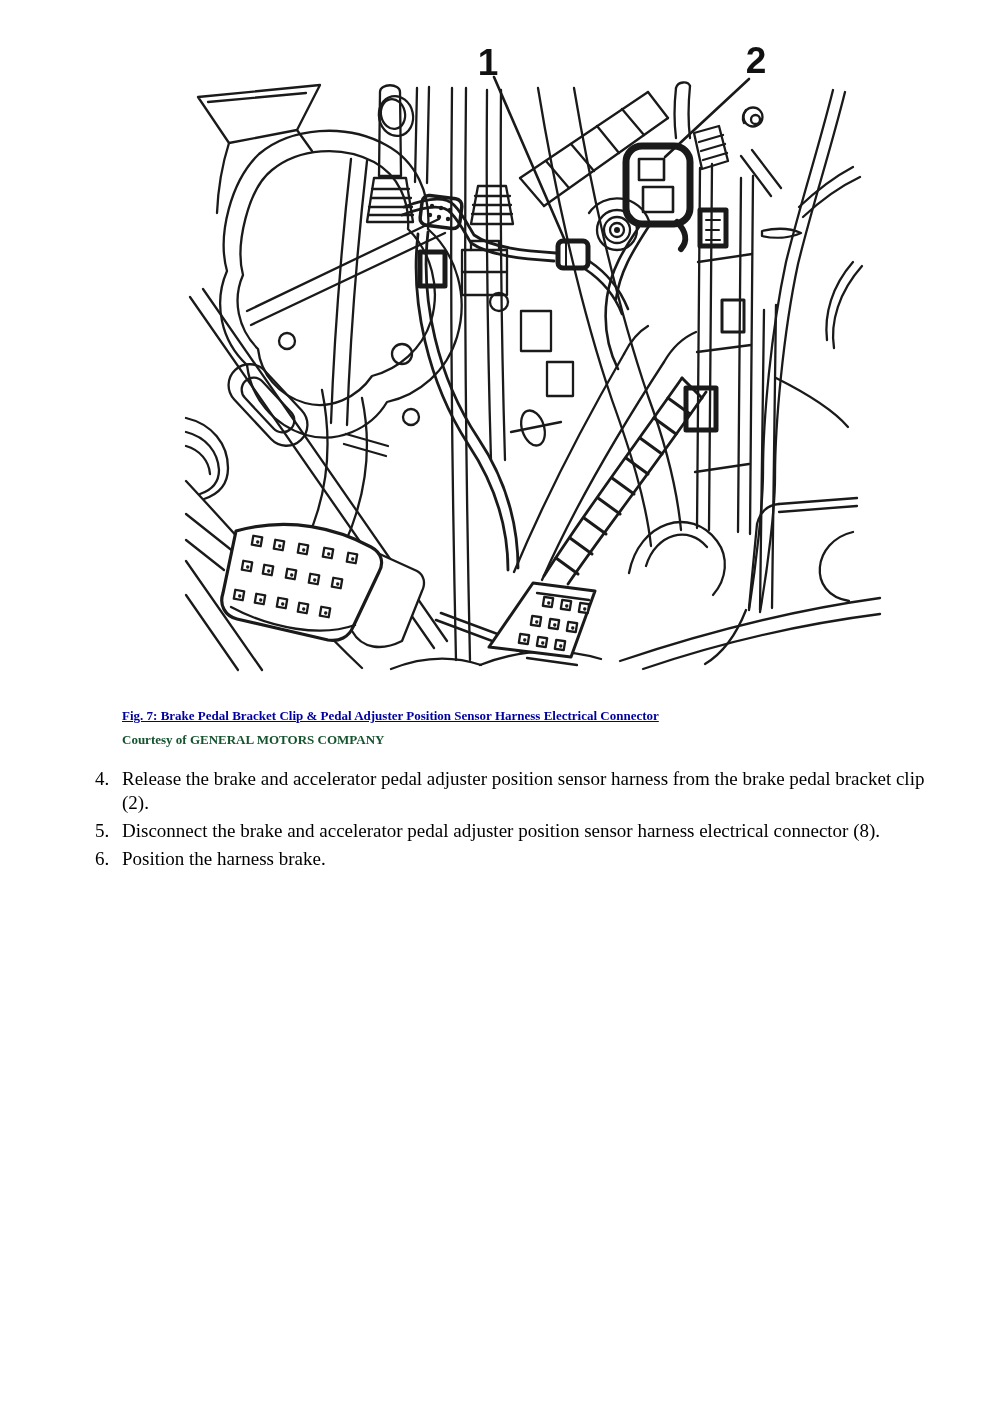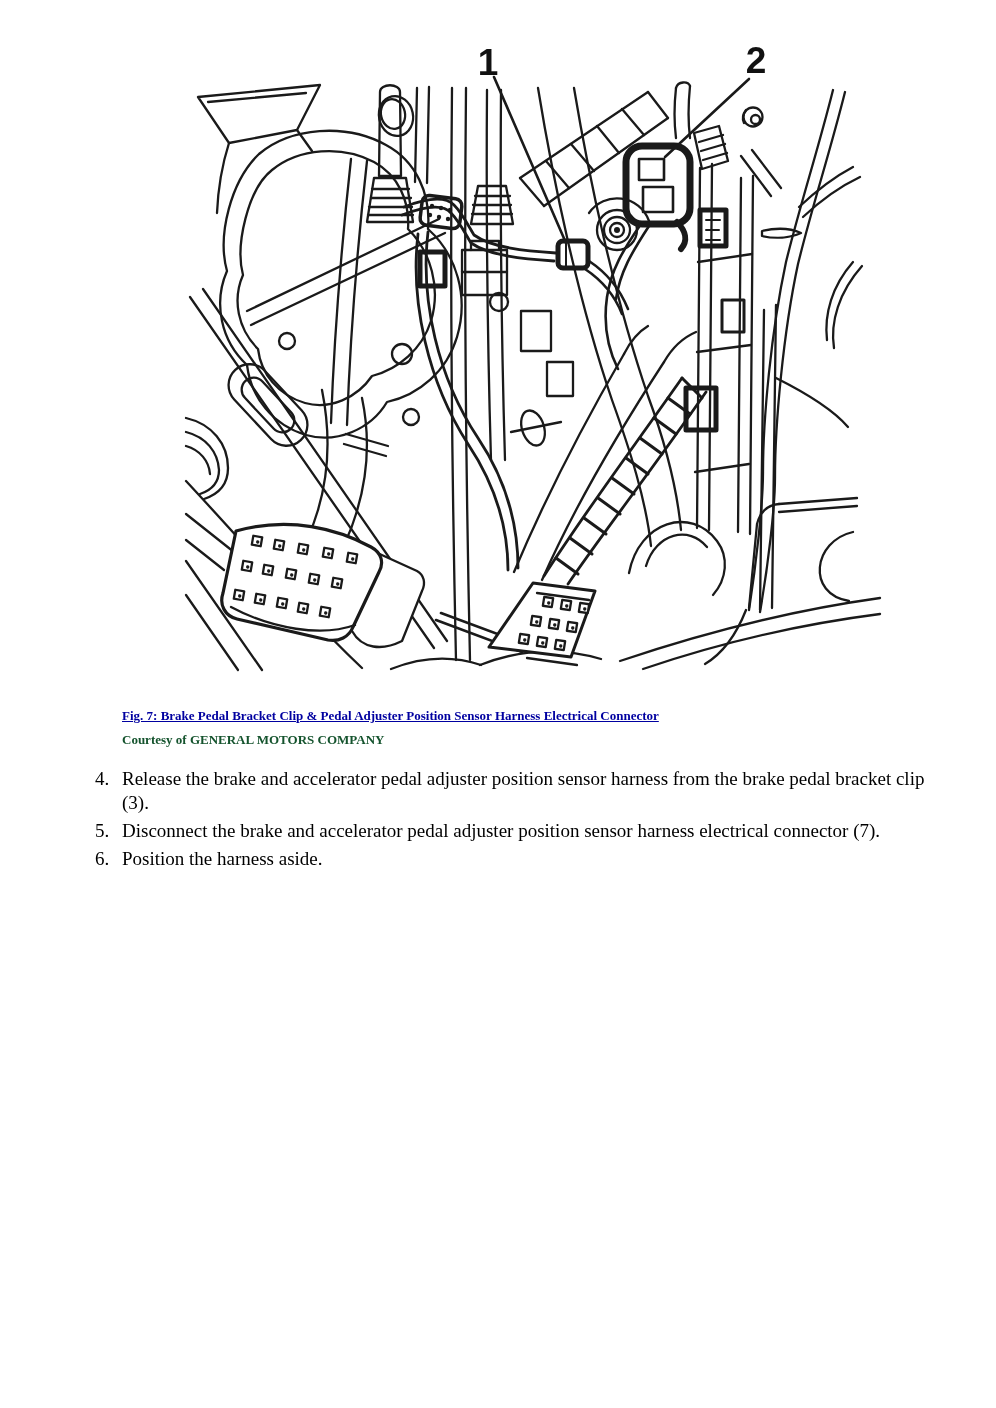--- a/index.html
+++ b/index.html
@@ -260,23 +260,23 @@
 </div>
 
 <div class="caption-block">
   <a href="#" class="caption-link" style="color: rgb(0, 0, 160);">Fig. 7: Brake Pedal Bracket Clip &amp; Pedal Adjuster Position Sensor Harness Electrical Connector</a>
   <div class="courtesy">Courtesy of GENERAL MOTORS COMPANY</div>
 </div>
 
 <ol class="steps">
   <li class="step">
     <span class="step-num">4.</span>
-    <span class="step-text">Release the brake and accelerator pedal adjuster position sensor harness from the brake pedal bracket clip (3).</span>
+    <span class="step-text">Release the brake and accelerator pedal adjuster position sensor harness from the brake pedal bracket clip (2).</span>
   </li>
   <li class="step">
     <span class="step-num">5.</span>
-    <span class="step-text">Disconnect the brake and accelerator pedal adjuster position sensor harness electrical connector (7).</span>
+    <span class="step-text">Disconnect the brake and accelerator pedal adjuster position sensor harness electrical connector (8).</span>
   </li>
   <li class="step">
     <span class="step-num">6.</span>
-    <span class="step-text">Position the harness aside.</span>
+    <span class="step-text">Position the harness brake.</span>
   </li>
 </ol>
 
 </body></html>

